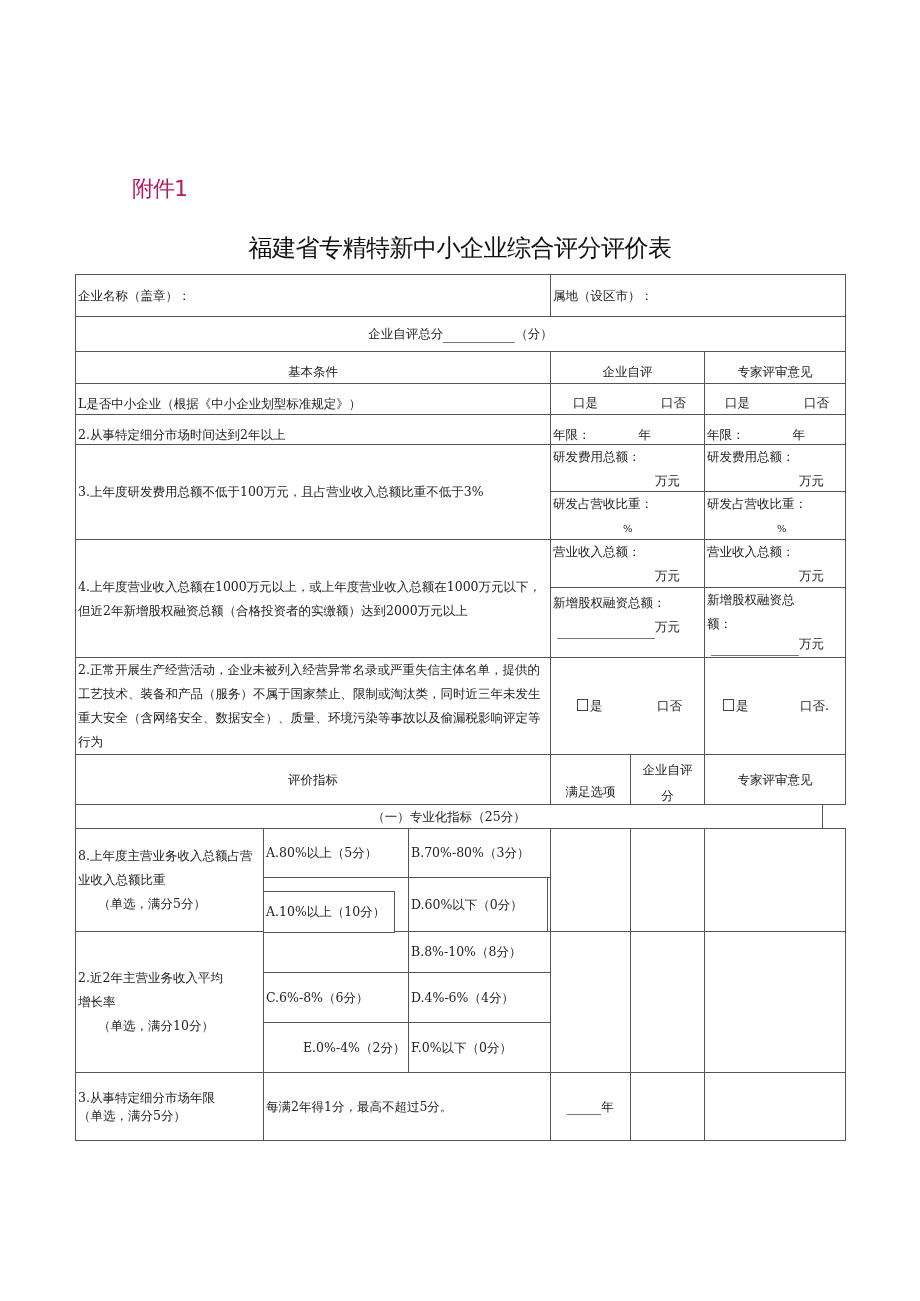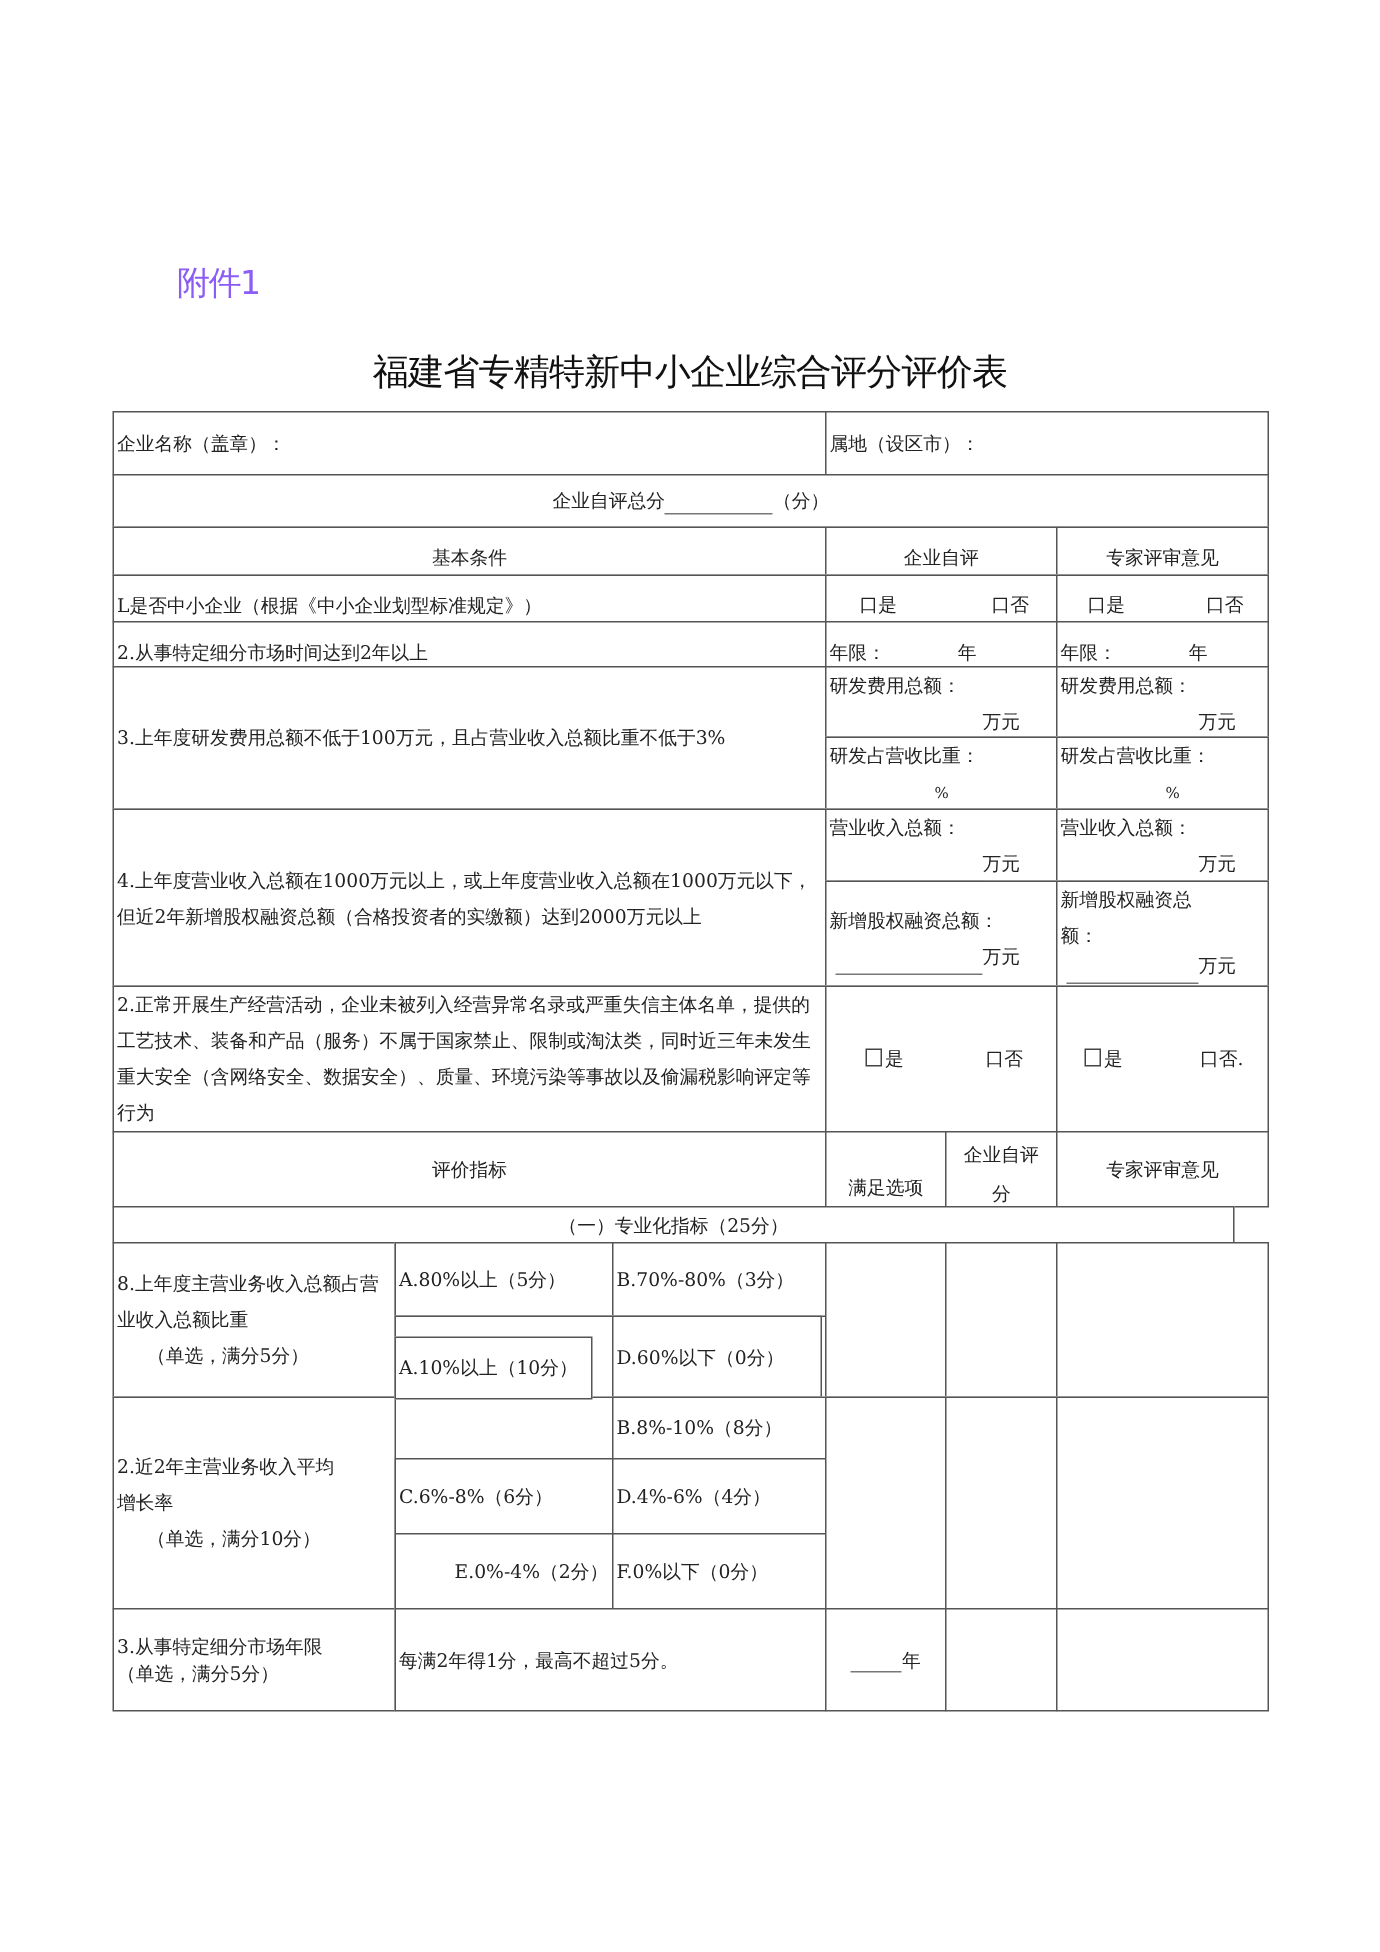--- a/index.html
+++ b/index.html
@@ -1,19 +1,19 @@
 <!DOCTYPE html>
 <html><head>
 <meta charset="utf-8">
 <style>
   html, body { margin: 0; padding: 0; background: #ffffff; }
   body { width: 920px; height: 1301px; position: relative; overflow: hidden;
          font-family: "DejaVu Serif", "Liberation Serif", serif; color: #222; }
-  .attach { position: absolute; left: 118px; top: 174px; font-family: "DejaVu Sans", "Liberation Sans", sans-serif;
-            font-size: 22px; color: #8b5cf6; letter-spacing: -1px; }
+  .attach { position: absolute; left: 132px; top: 174px; font-family: "DejaVu Sans", "Liberation Sans", sans-serif;
+            font-size: 22px; color: #be185d; letter-spacing: -1px; }
   .title { position: absolute; left: 0; width: 920px; top: 232px; text-align: center;
            font-family: "DejaVu Sans", "Liberation Sans", sans-serif; font-size: 24px; color: #111; letter-spacing: -0.5px; }
   .c { position: absolute; box-sizing: border-box; border: 1px solid #555; font-size: 12.5px; line-height: 24px; background: #fff; }
   .l { padding-left: 2px; }
   .ctr { text-align: center; }
   .vc { display: flex; align-items: center; }
   .vcc { display: flex; align-items: center; justify-content: center; text-align: center; }
   .blank { display: inline-block; border-bottom: 1px solid #777; height: 16px; vertical-align: bottom; }
   .split { display: flex; justify-content: space-between; width: 100%; padding: 0 18px 0 22px; box-sizing: border-box; }
   .stack { display: flex; flex-direction: column; width: 100%; }
@@ -86,21 +86,21 @@
   <span class="txt">4.上年度营业收入总额在1000万元以上，或上年度营业收入总额在1000万元以下，但近2年新增股权融资总额（合格投资者的实缴额）达到2000万元以上</span>
 </div>
 <div class="c l" style="left:550px;top:539px;width:155px;height:49px;">
   <div>营业收入总额：</div>
   <div><span class="blank" style="width:98px;margin-left:4px;"></span><span>万元</span></div>
 </div>
 <div class="c l" style="left:704px;top:539px;width:142px;height:49px;">
   <div>营业收入总额：</div>
   <div><span class="blank" style="width:88px;margin-left:4px;"></span><span>万元</span></div>
 </div>
-<div class="c l" style="left:550px;top:587px;width:155px;height:71px;padding-top:14px;">
+<div class="c l" style="left:550px;top:587px;width:155px;height:71px;padding-top:3px;">
   <div>新增股权融资总额：</div>
   <div><span class="blank" style="width:98px;margin-left:4px;"></span><span>万元</span></div>
 </div>
 <div class="c l" style="left:704px;top:587px;width:142px;height:71px;">
   <div>新增股权融资总</div>
   <div>额：</div>
   <div style="margin-top:-4px;"><span class="blank" style="width:88px;margin-left:4px;"></span><span>万元</span></div>
 </div>
 
 <div class="c l vc" style="left:75px;top:657px;width:476px;height:98px;padding-right:4px;">

